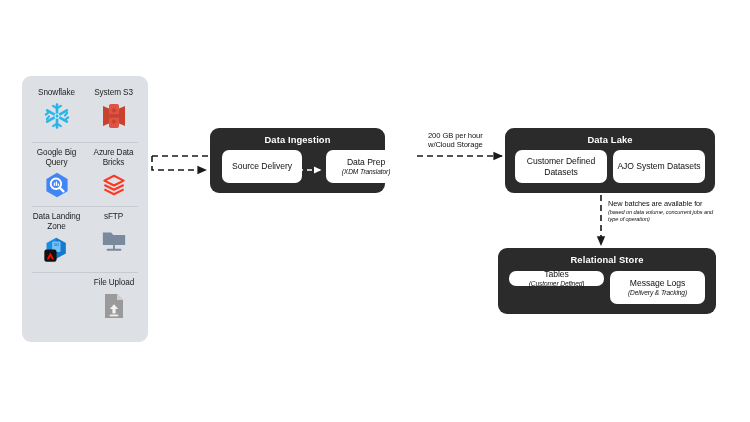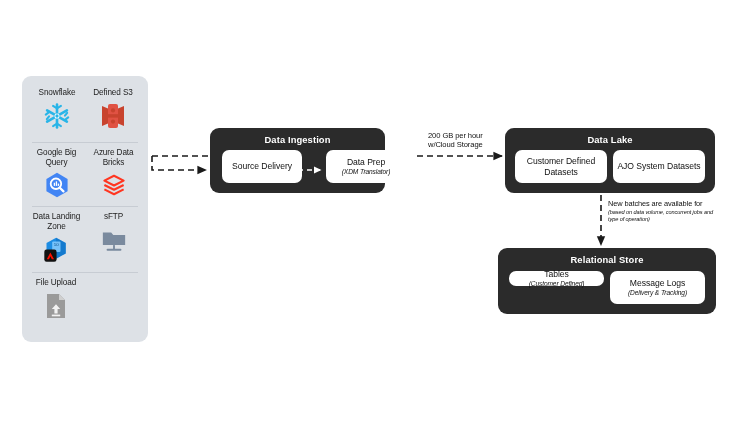--- a/index.html
+++ b/index.html
@@ -34,21 +34,21 @@
   }
   .src-row {
     position: absolute;
     left: 6px;
     width: 114px;
     display: flex;
     flex-direction: row;
     justify-content: space-around;
     align-items: flex-start;
   }
-  .src-row.single { justify-content: flex-start; }
+  .src-row.single { justify-content: flex-end; }
   .src-sep {
     position: absolute;
     left: 10px;
     width: 106px;
     height: 1px;
     background: #c7ccd3;
   }
   .src-cell {
     width: 56px;
     display: flex;
@@ -134,21 +134,21 @@
   }
   svg.ov { position: absolute; left: 0; top: 0; overflow: visible; }
 </style>
 </head>
 <body>
 
 <div id="canvas">
 
   <div class="sources-panel">
 
-    <div class="src-row" style="top:12px;justify-content:center;">
+    <div class="src-row" style="top:12px;">
       <div class="src-cell">
         <div class="src-label">Snowflake</div>
         <div class="src-icon">
           <svg width="28" height="28" viewBox="0 0 32 32">
             <g stroke="#29b5e8" stroke-width="3" stroke-linecap="round">
               <line x1="16" y1="3" x2="16" y2="29"></line>
               <line x1="4.7" y1="9.5" x2="27.3" y2="22.5"></line>
               <line x1="4.7" y1="22.5" x2="27.3" y2="9.5"></line>
             </g>
             <g stroke="#29b5e8" stroke-width="2.4" stroke-linecap="round">
@@ -160,21 +160,21 @@
                 <line x1="4.4" y1="19.7" x2="6.9" y2="16.4"></line>
               <line x1="28.8" y1="17.6" x2="25.5" y2="20.2"></line>
                 <line x1="27.6" y1="12.3" x2="25.1" y2="15.6"></line>
             </g>
             <circle cx="16" cy="16" r="2.9" fill="#ffffff"></circle>
             <circle cx="16" cy="16" r="1.9" fill="#29b5e8"></circle>
           </svg>
         </div>
       </div>
       <div class="src-cell">
-        <div class="src-label">Defined S3</div>
+        <div class="src-label">System S3</div>
         <div class="src-icon">
           <svg width="26" height="28" viewBox="0 0 26 28">
             <path d="M2 4 L8 6.5 L8 21.5 L2 24 Z" fill="#c8432e"></path>
             <path d="M24 4 L18 6.5 L18 21.5 L24 24 Z" fill="#c8432e"></path>
             <rect x="8" y="2" width="10" height="24" rx="2" fill="#e05243"></rect>
             <rect x="8" y="12.2" width="10" height="3.4" fill="#c8432e"></rect>
             <circle cx="13" cy="8.4" r="2.1" fill="#c8432e"></circle>
             <circle cx="13" cy="19.6" r="2.1" fill="#c8432e"></circle>
           </svg>
         </div>

